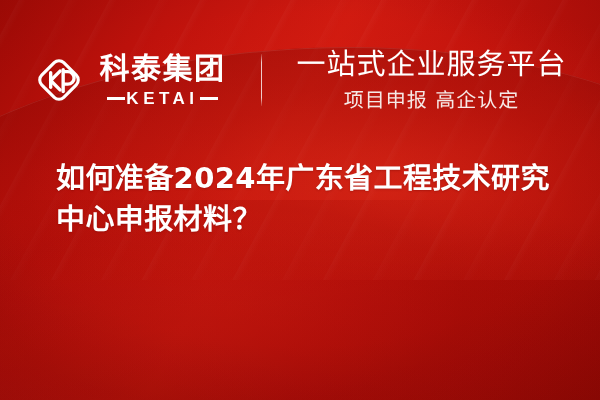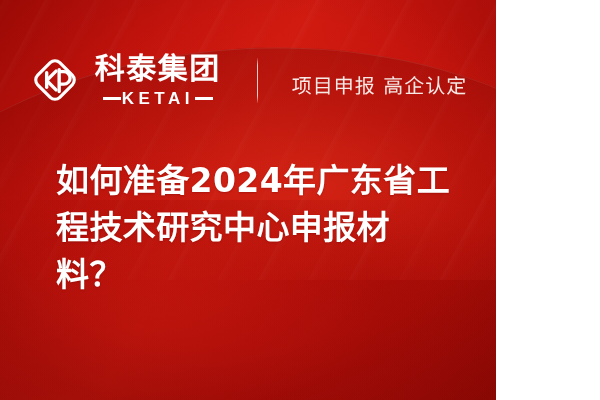--- a/index.html
+++ b/index.html
@@ -7,21 +7,21 @@
     margin: 0;
     padding: 0;
     background: #ffffff;
   }
   body {
     font-family: "Liberation Sans", "DejaVu Sans", sans-serif;
   }
 
   .banner {
     position: relative;
-    width: 496px;
+    width: 600px;
     height: 400px;
     overflow: hidden;
     background: #0c4a6e;
   }
 
   
   .bg-base {
     position: absolute;
     inset: 0;
     background:
@@ -219,21 +219,21 @@
     font-family: "DejaVu Serif", "Liberation Serif", serif;
   }
 
   
   .headline {
     position: absolute;
     left: 56px;
     right: 44px;
     top: 158px;
     margin: 0;
-    font-size: 33px;
+    font-size: 29px;
     font-weight: 700;
     line-height: 1.42;
     color: #ffffff;
     letter-spacing: 0.4px;
     font-family: "DejaVu Sans", "Liberation Sans", sans-serif;
     text-shadow: 0 1px 2px rgba(90, 0, 0, 0.28);
   }
 </style>
 </head>
 <body>
@@ -269,20 +269,21 @@
         <div class="wordmark-en-row">
           <span class="wordmark-rule"></span>
           <span class="wordmark-en">KETAI</span>
           <span class="wordmark-rule"></span>
         </div>
       </div>
 
       <div class="divider"></div>
 
       <div class="tagline">
+        <div class="tagline-main">一站式企业服务平台</div>
         <div class="tagline-sub">项目申报 高企认定</div>
       </div>
 
     </div>
   </div>
 
   <h1 class="headline">如何准备2024年广东省工程技术研究中心申报材料？</h1>
 
 </div>
 

